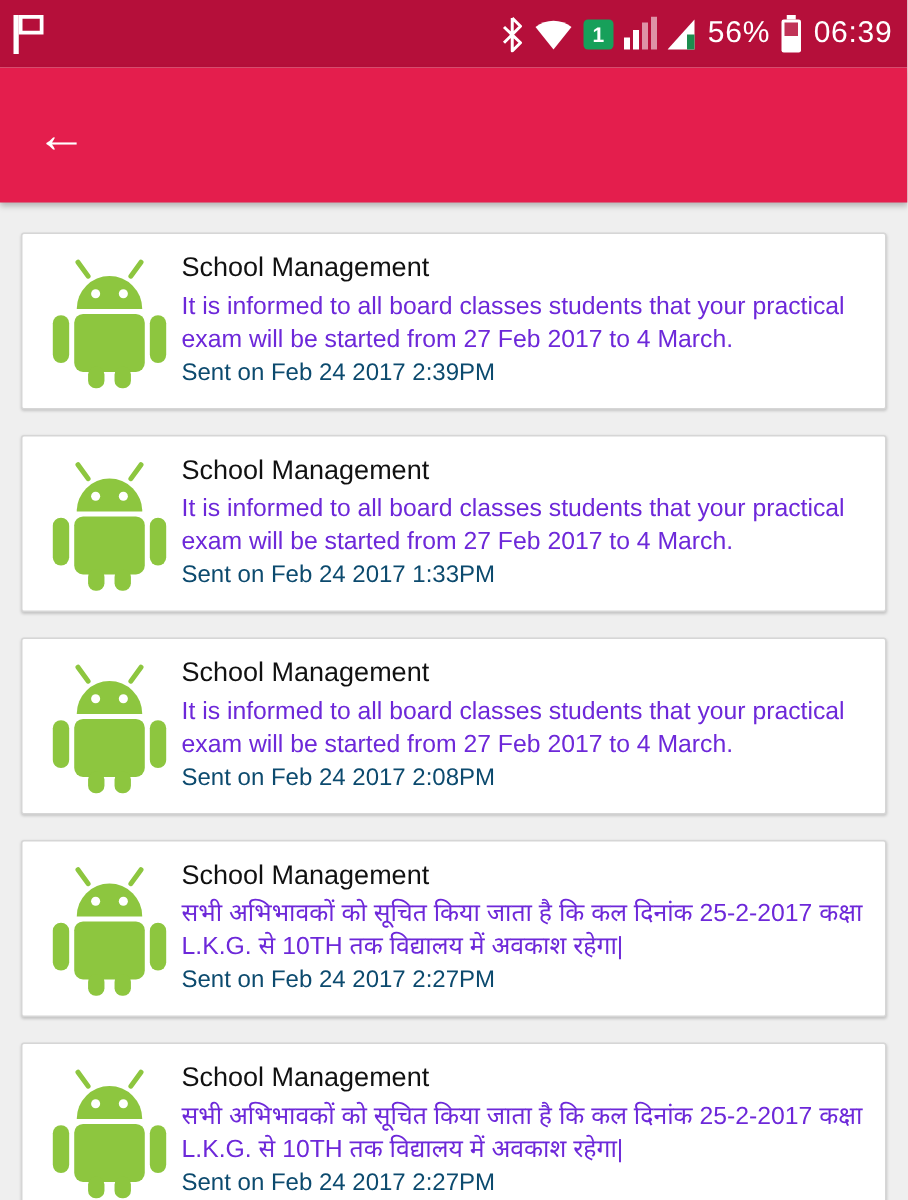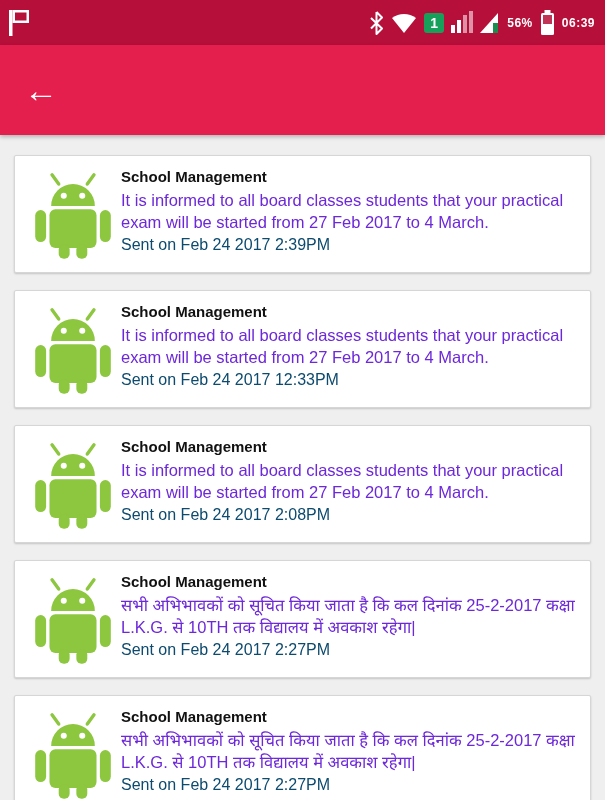--- a/index.html
+++ b/index.html
@@ -6,21 +6,21 @@
   html,body { width:605px; height:800px; overflow:hidden; }
   body { font-family:"Liberation Sans","DejaVu Sans",sans-serif; background:#efefef; }
 
   
   .status-bar {
     height:45px; background:#b50f3a; color:#fff;
     display:flex; align-items:center; padding:0 10px 0 6px;
   }
   .status-left { display:flex; align-items:center; }
   .status-right { margin-left:auto; display:flex; align-items:center; gap:7px; }
-  .status-right .txt { font-size:12px; font-weight:bold; letter-spacing:0.5px; }
+  .status-right .txt { font-size:20px; font-weight:normal; letter-spacing:0.5px; }
   .sim-badge {
     background:#17a05a; color:#fff; font-size:14px; font-weight:bold;
     width:20px; height:20px; border-radius:3px;
     display:flex; align-items:center; justify-content:center;
   }
   .sicon { display:block; }
 
   
   .app-bar {
     height:90px; background:#e41e4d; color:#fff;
@@ -33,21 +33,21 @@
   
   .msg-list { padding:20px 14px 0 14px; }
   .card {
     background:#fff; border:1px solid #d6d6d6; border-radius:2px;
     box-shadow:0 1px 2px rgba(0,0,0,0.18);
     margin-bottom:17px; padding:12px 14px 12px 10px;
     display:flex; align-items:flex-start;
   }
   .card-icon { flex:0 0 96px; display:flex; justify-content:center; padding-top:4px; }
   .card-text { flex:1; min-width:0; }
-  .card-title { font-size:15px; font-weight:bold; color:#111; margin-bottom:4px; }
+  .card-title { font-size:18px; font-weight:normal; color:#111; margin-bottom:4px; }
   .card-body  { font-size:16.5px; color:#6d28d9; line-height:1.34; }
   .card-sent  { font-size:16px; color:#0c4a6e; margin-top:3px; }
 </style>
 </head>
 <body>
 
 <div class="status-bar">
   <div class="status-left">
     <span>
       <svg class="sicon" width="26" height="30" viewBox="0 0 26 30">
@@ -138,21 +138,21 @@
           <rect x="33" y="86" width="13" height="17" rx="6"></rect>
           <rect x="54" y="86" width="13" height="17" rx="6"></rect>
         </g>
         <circle cx="39" cy="28" r="3.6" fill="#fff"></circle>
         <circle cx="61" cy="28" r="3.6" fill="#fff"></circle>
       </svg>
     </div>
     <div class="card-text">
       <div class="card-title">School Management</div>
       <div class="card-body">It is informed to all board classes students that your practical exam will be started from 27 Feb 2017 to 4 March.</div>
-      <div class="card-sent">Sent on Feb 24 2017  12:33PM</div>
+      <div class="card-sent">Sent on Feb 24 2017  1:33PM</div>
     </div>
   </div>
 
   <div class="card">
     <div class="card-icon">
       <svg width="84" height="88" viewBox="0 0 100 104">
         <g fill="#8dc63f">
           <line x1="33" y1="14" x2="25" y2="3" stroke="#8dc63f" stroke-width="4" stroke-linecap="round"></line>
           <line x1="67" y1="14" x2="75" y2="3" stroke="#8dc63f" stroke-width="4" stroke-linecap="round"></line>
           <path d="M24 40 a26 26 0 0 1 52 0 z"></path>

